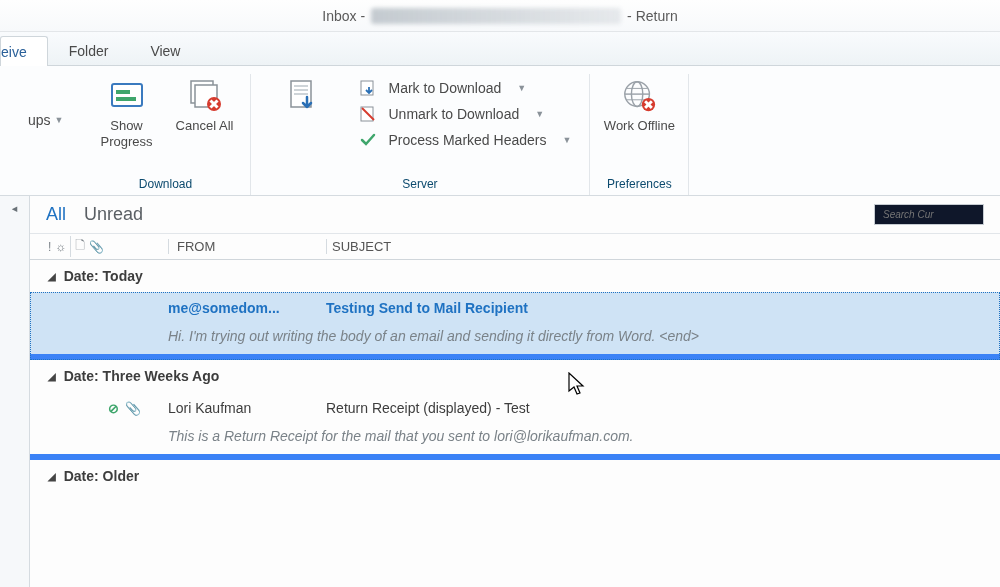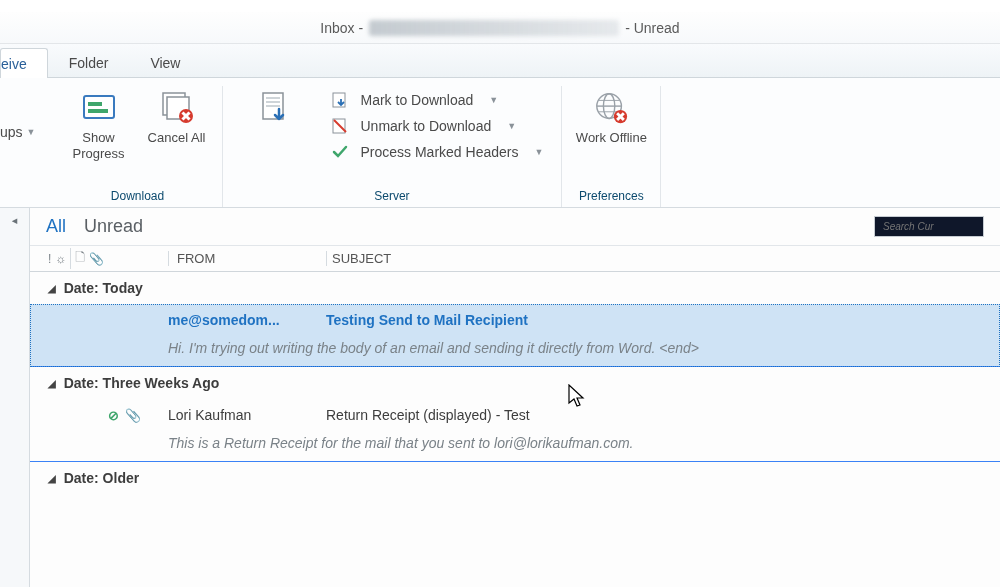--- a/index.html
+++ b/index.html
@@ -22,21 +22,20 @@
     .titlebar {
       height: 32px;
       background: linear-gradient(#fefefe, #f7f9fb);
       border-bottom: 1px solid #e3e6e9;
       display: flex;
       align-items: center;
       justify-content: center;
       font-size: 14px;
       color: #5a5a5a;
       position: relative;
-      margin-top: 12px;
     }
     .title-blur {
       display: inline-block;
       width: 250px;
       height: 16px;
       background: linear-gradient(90deg, rgba(160,170,178,0.6), rgba(200,206,212,0.4));
       border-radius: 3px;
       margin: 0 6px;
       filter: blur(2px);
     }
@@ -230,21 +229,21 @@
       color: #3d3d3d;
       gap: 8px;
       cursor: pointer;
     }
     .group-caret {
       font-size: 10px;
       color: #444;
     }
     .mail-item {
       padding: 8px 18px 10px 18px;
-      border-bottom: 1px solid #3b82f6;
+      border-bottom: 6px solid #3b82f6;
     }
     .mail-item.selected {
       background: #cfe3f5;
       outline: 1px dotted #1f72c2;
       outline-offset: -1px;
     }
     .mail-row1 {
       display: flex;
       align-items: center;
       font-size: 14px;
@@ -281,32 +280,32 @@
     }
   </style>
 </head>
 <body>
 
 <div class="window">
 
   <div class="titlebar">
     <span>Inbox - </span>
     <span class="title-blur"></span>
-    <span> - Unread</span>
+    <span> - Return</span>
   </div>
 
   <div class="tabs">
     <div class="tab active partial">eive</div>
     <div class="tab">Folder</div>
     <div class="tab">View</div>
   </div>
 
   <div class="ribbon">
 
-    <div class="ribbon-group no-border" style="padding-left:0;">
+    <div class="ribbon-group no-border" style="padding-left:0;margin-left:28px;">
       <div class="groups-stub">
         <span>ups</span>
           <span class="dropdown-arrow">▼</span>
       </div>
     </div>
 
     <div class="ribbon-group">
       <div class="ribbon-group-content">
         <div class="ribbon-btn">
           <div class="ribbon-icon">

